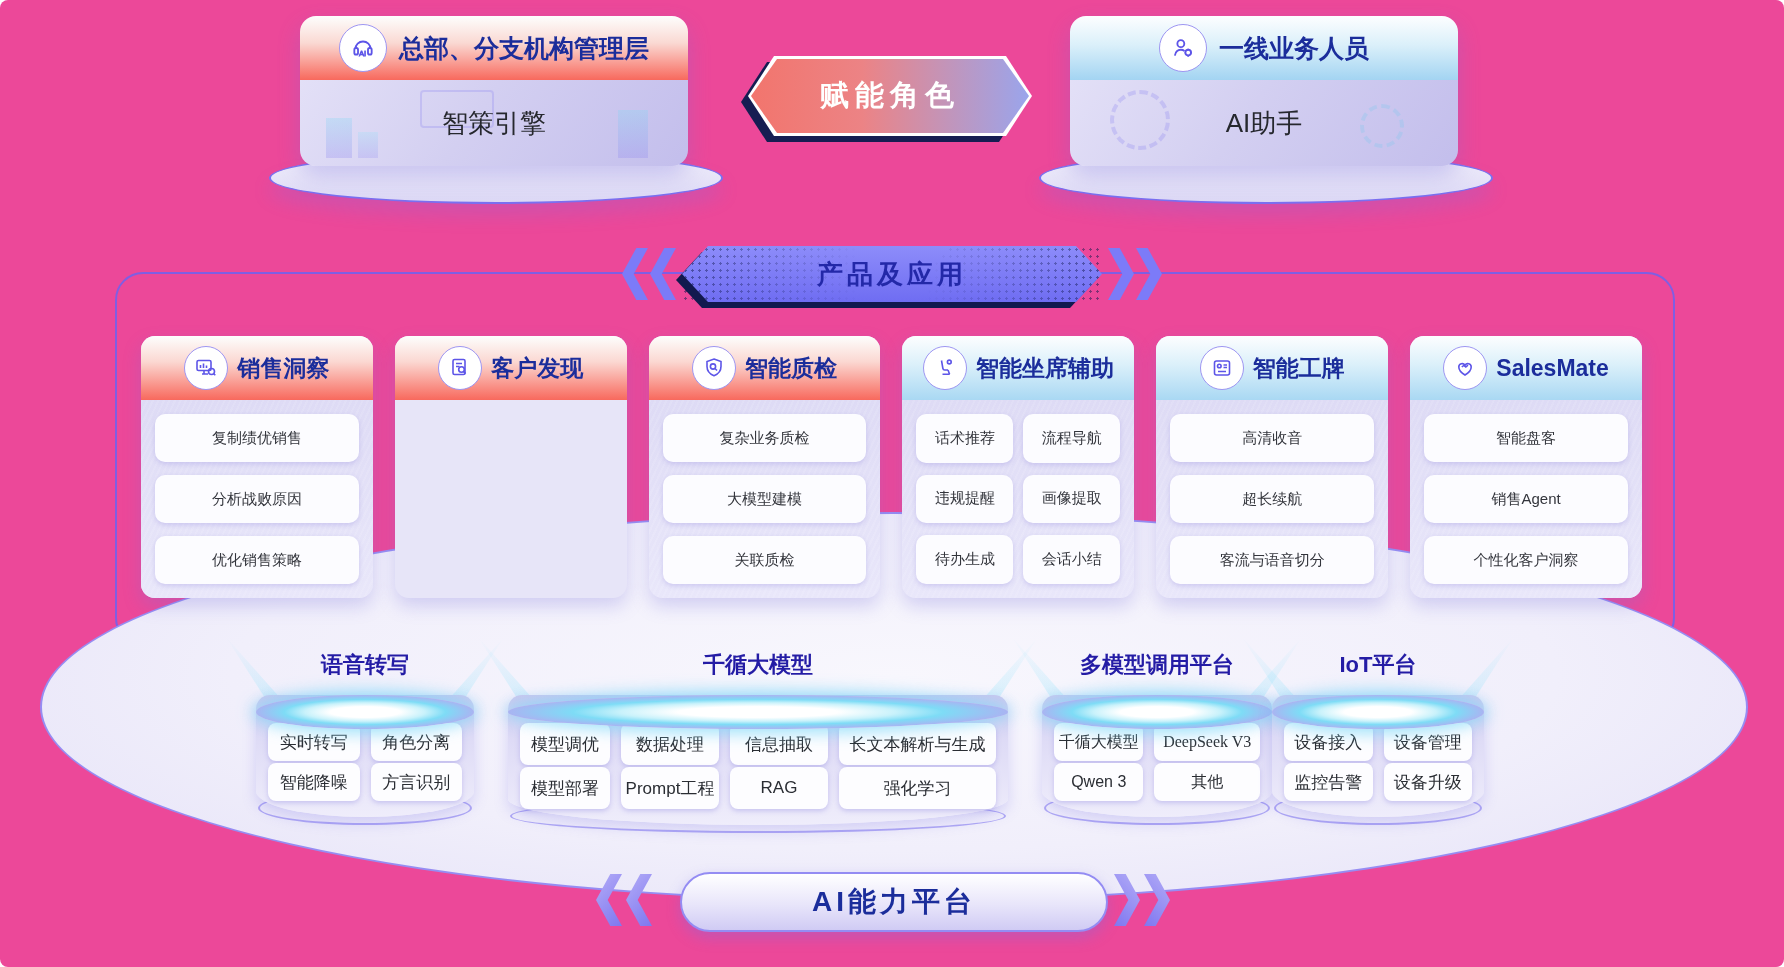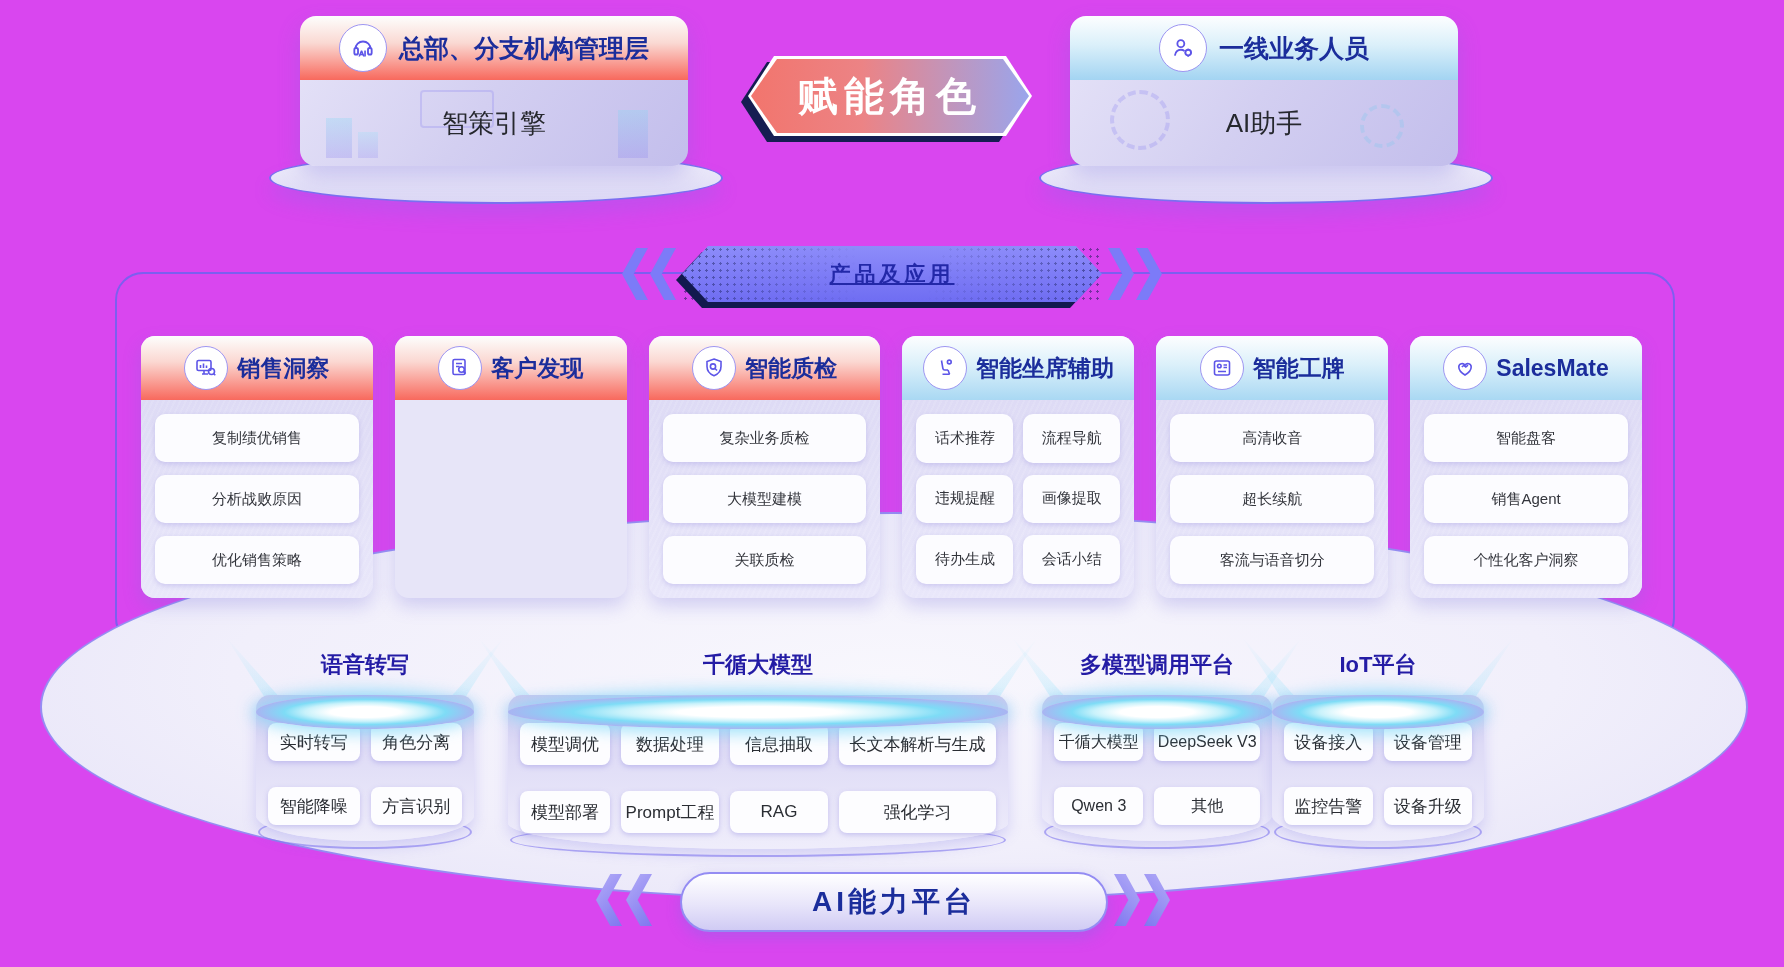--- a/index.html
+++ b/index.html
@@ -1,32 +1,32 @@
 <!DOCTYPE html>
 <html><head>
 <meta charset="utf-8">
 <style>
   html,body{margin:0;padding:0;background:#fff;}
-  .stage{position:relative;width:1784px;height:967px;background:#d946ef;overflow:hidden;
-         font-family:"Liberation Sans","DejaVu Sans",sans-serif;}
+  .stage{position:relative;width:1784px;height:967px;background:#ec4899;overflow:hidden;
+         font-family:"Liberation Sans","DejaVu Sans",sans-serif;border-radius:8px;}
 
   
   .hexwrap{position:absolute;}
   .hex-shadow,.hex-border,.hex-fill{position:absolute;inset:0;
      clip-path:polygon(26px 0,calc(100% - 26px) 0,100% 50%,calc(100% - 26px) 100%,26px 100%,0 50%);}
   .hex-shadow{transform:translate(-7px,6px);background:#161d52;}
   .hex-border{background:#ffffff;}
   .hex-fill{inset:3px;background:linear-gradient(90deg,#f2756d 0%,#ec8385 40%,#9aa5ec 100%);}
   .hex-label{position:absolute;inset:0;display:flex;align-items:center;justify-content:center;
-     color:#fff;font-size:40px;font-weight:bold;letter-spacing:6px;z-index:2;}
+     color:#fff;font-size:29px;font-weight:bold;letter-spacing:6px;z-index:2;}
 
   
   .pbanner .hex-shadow{transform:translate(-6px,6px);background:#12194f;}
   .pbanner .hex-fill{inset:0;background:linear-gradient(180deg,#8d8cfa 0%,#6f6df2 100%);}
-  .pbanner .hex-label{color:#2328a8;font-size:21px;letter-spacing:4px;text-decoration:underline;}
+  .pbanner .hex-label{color:#2328a8;font-size:26px;letter-spacing:4px;}
   .pbanner .dots{position:absolute;top:0;bottom:0;width:42%;z-index:1;
      background-image:radial-gradient(rgba(18,25,79,.55) 1.3px,transparent 1.4px);
      background-size:7px 7px;
      clip-path:polygon(26px 0,calc(100% - 0px) 0,100% 100%,0 100%,0 50%);}
   .dots-l{left:0;-webkit-mask-image:linear-gradient(to right,rgba(0,0,0,.95),transparent);
           mask-image:linear-gradient(to right,rgba(0,0,0,.95),transparent);}
   .dots-r{right:0;-webkit-mask-image:linear-gradient(to left,rgba(0,0,0,.95),transparent);
           mask-image:linear-gradient(to left,rgba(0,0,0,.95),transparent);}
 
   
@@ -90,21 +90,21 @@
   .cyl{position:relative;margin-top:4px;}
   .cyl-top{position:absolute;left:0;right:0;top:0;height:34px;border-radius:50%;z-index:3;
      background:radial-gradient(50% 50% at 50% 50%,#ffffff 0%,#ffffff 32%,#c9f2fb 55%,#7edcf6 74%,#a9b4f2 100%);
      box-shadow:0 0 16px 4px rgba(120,215,248,.75);}
   .cyl-rect{position:relative;z-index:2;margin-top:17px;padding:28px 12px 16px 12px;
      background:linear-gradient(180deg,#cbc7ef 0%,#dedbf6 35%,#efedfb 100%);
      border-radius:14px 14px 50% 50%/14px 14px 26px 26px;
      box-shadow:0 6px 14px rgba(120,110,230,.25);}
   .cyl-ring{position:absolute;left:2px;right:2px;bottom:-8px;height:30px;border-radius:50%;
      border:2px solid rgba(130,120,240,.6);z-index:1;}
-  .cgrid{display:grid;gap:26px 11px;}
+  .cgrid{display:grid;gap:2px 11px;}
   .cpill{background:#fdfdff;border-radius:8px;display:flex;align-items:center;justify-content:center;
      color:#2a2d33;font-size:17px;height:38px;box-shadow:0 2px 5px rgba(130,120,220,.35);white-space:nowrap;}
   .beam{position:absolute;width:80px;height:90px;top:-58px;z-index:1;opacity:.8;
      background:linear-gradient(to top,rgba(140,225,250,.55),rgba(140,225,250,0));}
   .beam.bl{left:-30px;clip-path:polygon(72% 100%,100% 100%,0 0);}
   .beam.br{right:-30px;clip-path:polygon(0 100%,28% 100%,100% 0);}
 
   
   .abanner{position:absolute;left:680px;top:872px;width:424px;height:56px;border-radius:999px;z-index:4;
      background:linear-gradient(180deg,#ffffff 0%,#e8e5fa 55%,#d0cbf4 100%);
@@ -339,21 +339,21 @@
 
   <div class="pgroup" style="left:1042px;top:652px;width:230px;">
     <div class="cyl-title">多模型调用平台</div>
     <div class="cyl">
       <div class="beam bl"></div>
       <div class="beam br"></div>
       <div class="cyl-top"></div>
       <div class="cyl-rect">
         <div class="cgrid" style="grid-template-columns:1fr 1.18fr;">
           <div class="cpill" style="font-size:16px;">千循大模型</div>
-          <div class="cpill" style="font-size:16px;">DeepSeek V3</div>
+          <div class="cpill" style="font-size:16px;font-family:Liberation Serif, serif;">DeepSeek V3</div>
           <div class="cpill" style="font-size:16px;">Qwen 3</div>
           <div class="cpill" style="font-size:16px;">其他</div>
         </div>
       </div>
       <div class="cyl-ring"></div>
     </div>
   </div>
 
   <div class="pgroup" style="left:1272px;top:652px;width:212px;">
     <div class="cyl-title">IoT平台</div>

